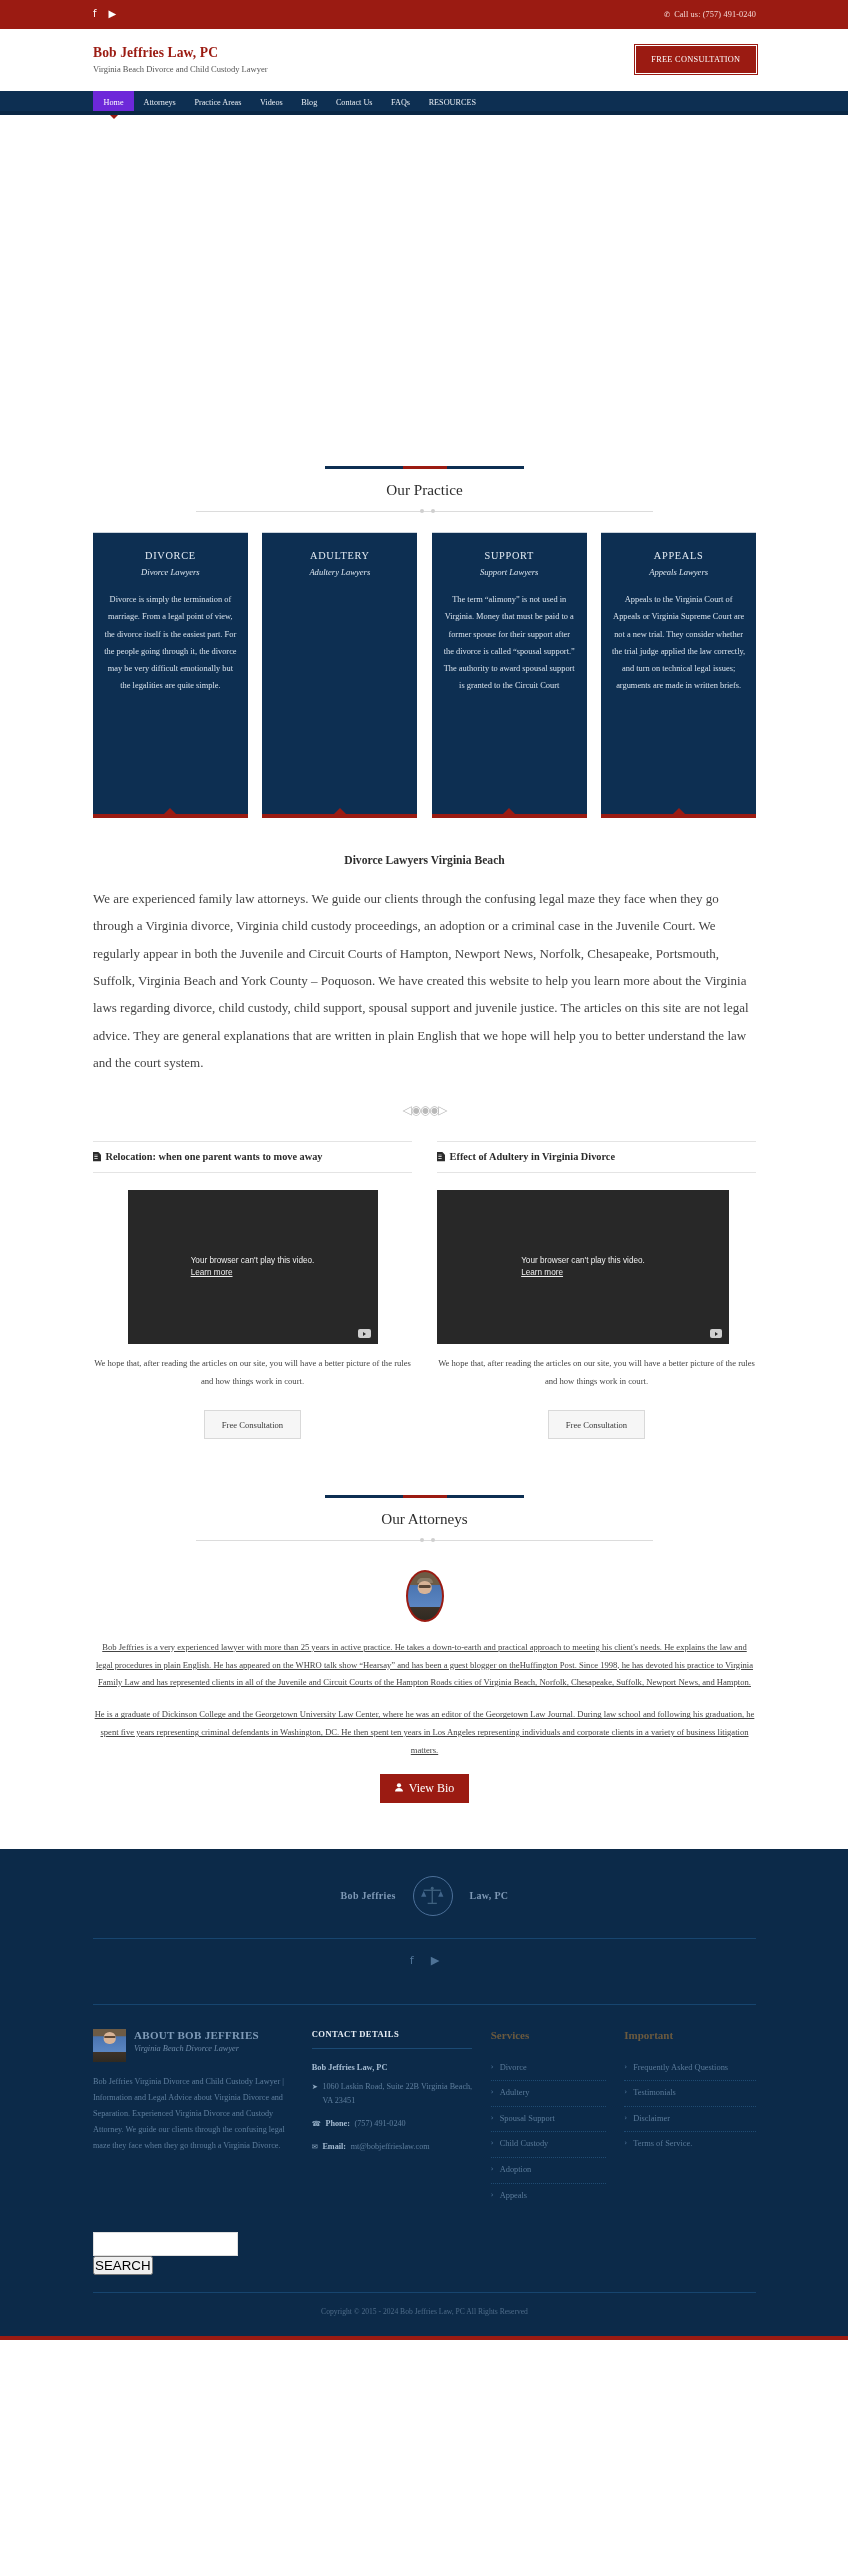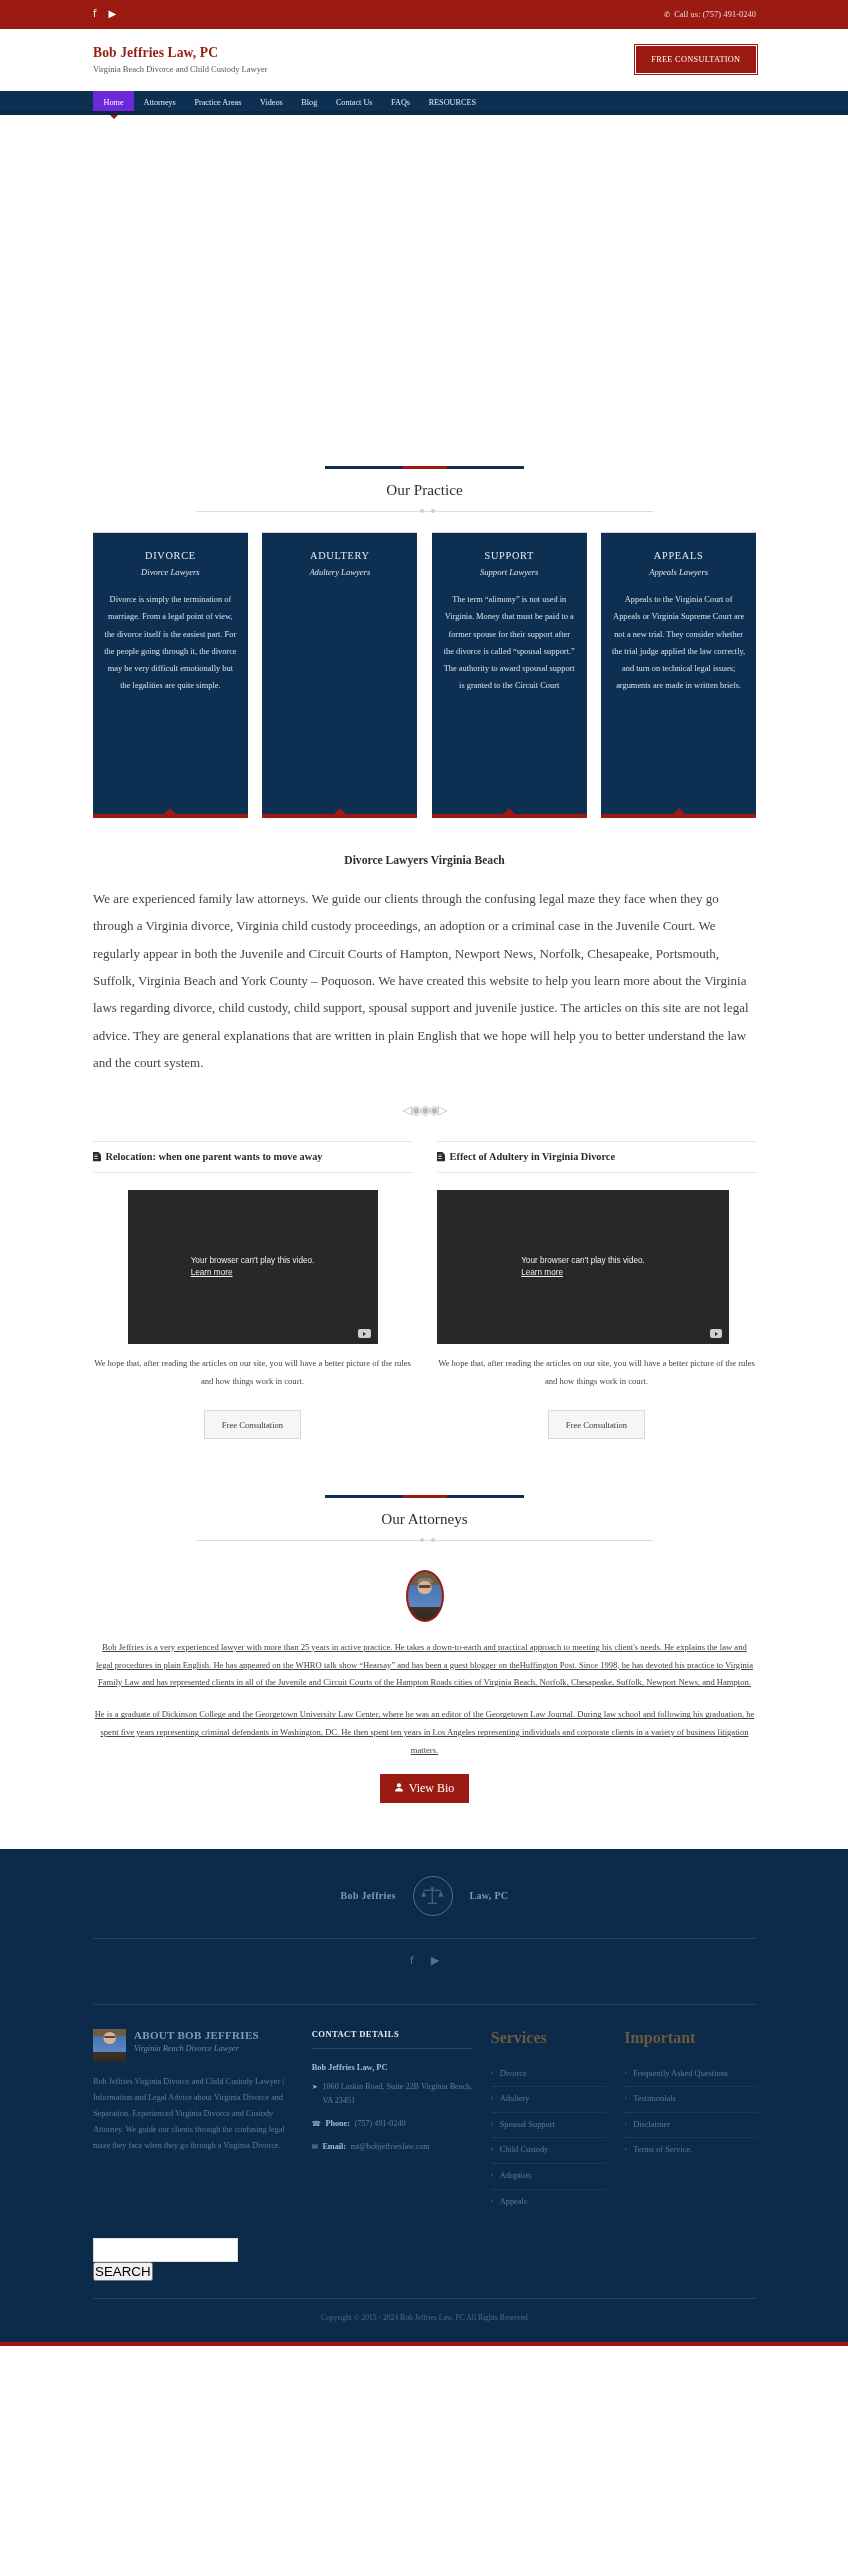--- a/index.html
+++ b/index.html
@@ -186,21 +186,21 @@
   .fthumb .face { position:absolute; left:50%; top:3.3px; transform:translateX(-50%); width:12.6px; height:11.3px; border-radius:50% 50% 45% 45%; background:#d8b396; }
   .fthumb .glass { position:absolute; left:50%; top:7.3px; transform:translateX(-50%); width:11.3px; height:2px; background:#5a4636; }
   .fabout-name { color:#7f9bb8; font-size: 11px; font-weight:bold; letter-spacing:0.3px; }
   .fabout-role { color:#6d89a6; font-size: 8.3px; font-style: italic; margin-top: 2.7px; }
   .fabout-body { color:#5e7e9d; font-size: 8.2px; line-height: 1.95; }
   .fcol h5 {
     color:#e8eef5; font-size: 8.6px; font-weight:bold; letter-spacing:0.4px;
     padding-bottom: 9.3px; border-bottom:0.7px solid #1b4a74; margin-bottom: 13.3px;
   }
   .fcol-serv h5, .fcol-imp h5 {
-    color:#6b5a3f; font-size: 16px; border:none; padding:0; margin-bottom: 14.6px; letter-spacing: 0;
+    color:#6b5a3f; font-size: 11px; border:none; padding:0; margin-bottom: 14.6px; letter-spacing: 0;
   }
   .contact-name { color:#a5bcd2; font-size: 8.4px; font-weight:bold; margin-bottom: 8px; }
   .contact-line { color:#5e7e9d; font-size: 8.2px; line-height:1.8; margin-bottom: 8px; display:flex; gap:4.6px; }
   .contact-line .lbl { color:#a5bcd2; font-weight:bold; flex:none; }
   .contact-line .ci { color:#8fa9c2; flex:none; font-family:"DejaVu Sans", sans-serif; font-size: 7.3px; }
   .flink {
     color:#5a7a99; font-size: 8.4px; padding: 6px 0;
     border-bottom: 0.7px dotted #1f4b73; display:flex; gap: 6px; cursor:pointer; line-height:1.5;
   }
   .flink .chev { color:#4e7296; font-family:"DejaVu Sans", sans-serif; font-size: 7.3px; }

